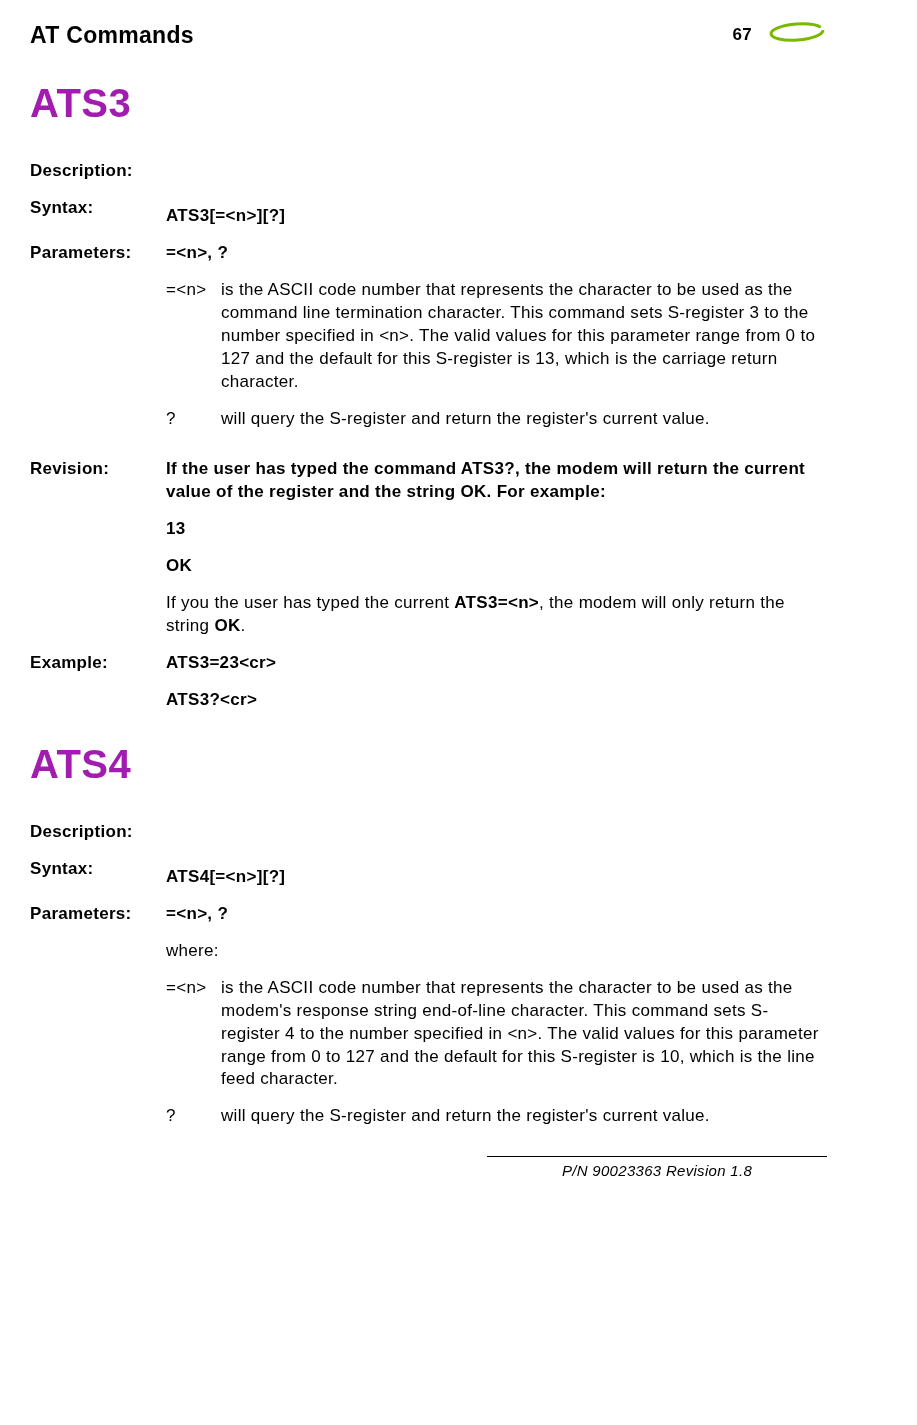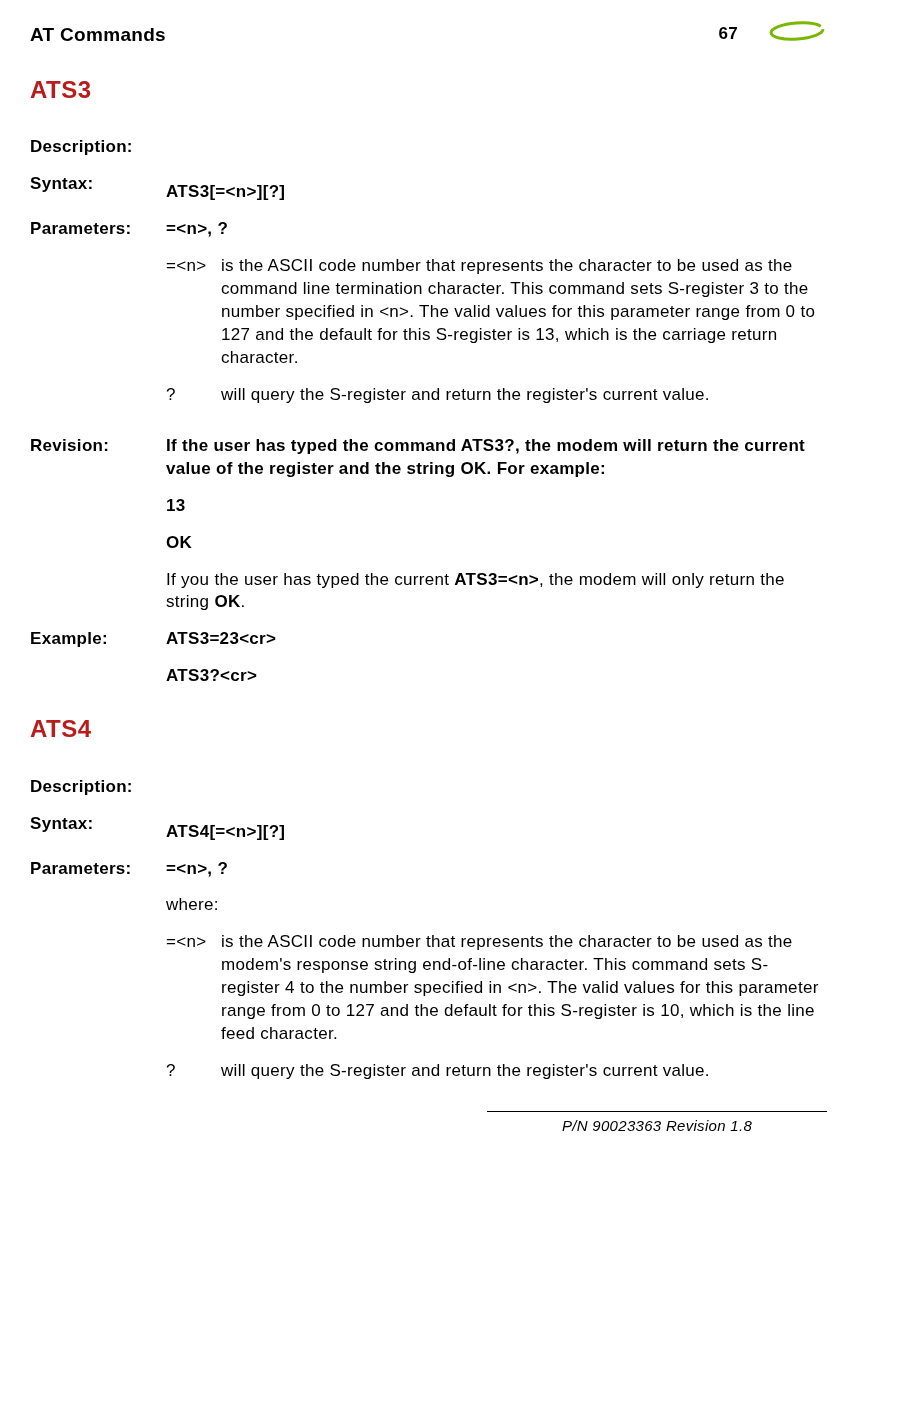--- a/index.html
+++ b/index.html
@@ -14,34 +14,34 @@
     letter-spacing: 0.3px;
   }
   .header-row {
     display: flex;
     justify-content: space-between;
     align-items: center;
     margin-bottom: 25px;
   }
   .header-left {
     font-weight: bold;
-    font-size: 19px;
+    font-size: 23px;
   }
   .header-right {
     display: flex;
     align-items: center;
-    gap: 29px;
+    gap: 15px;
   }
   .page-num {
     font-weight: bold;
     font-size: 17px;
   }
   h2.cmd-title {
-    color: #b91c1c;
-    font-size: 24px;
+    color: #a21caf;
+    font-size: 40px;
     font-weight: bold;
     margin: 25px 0 30px 0;
     letter-spacing: 0.5px;
   }
   .section {
     display: flex;
     margin-bottom: 14px;
   }
   .label {
     flex: 0 0 136px;

